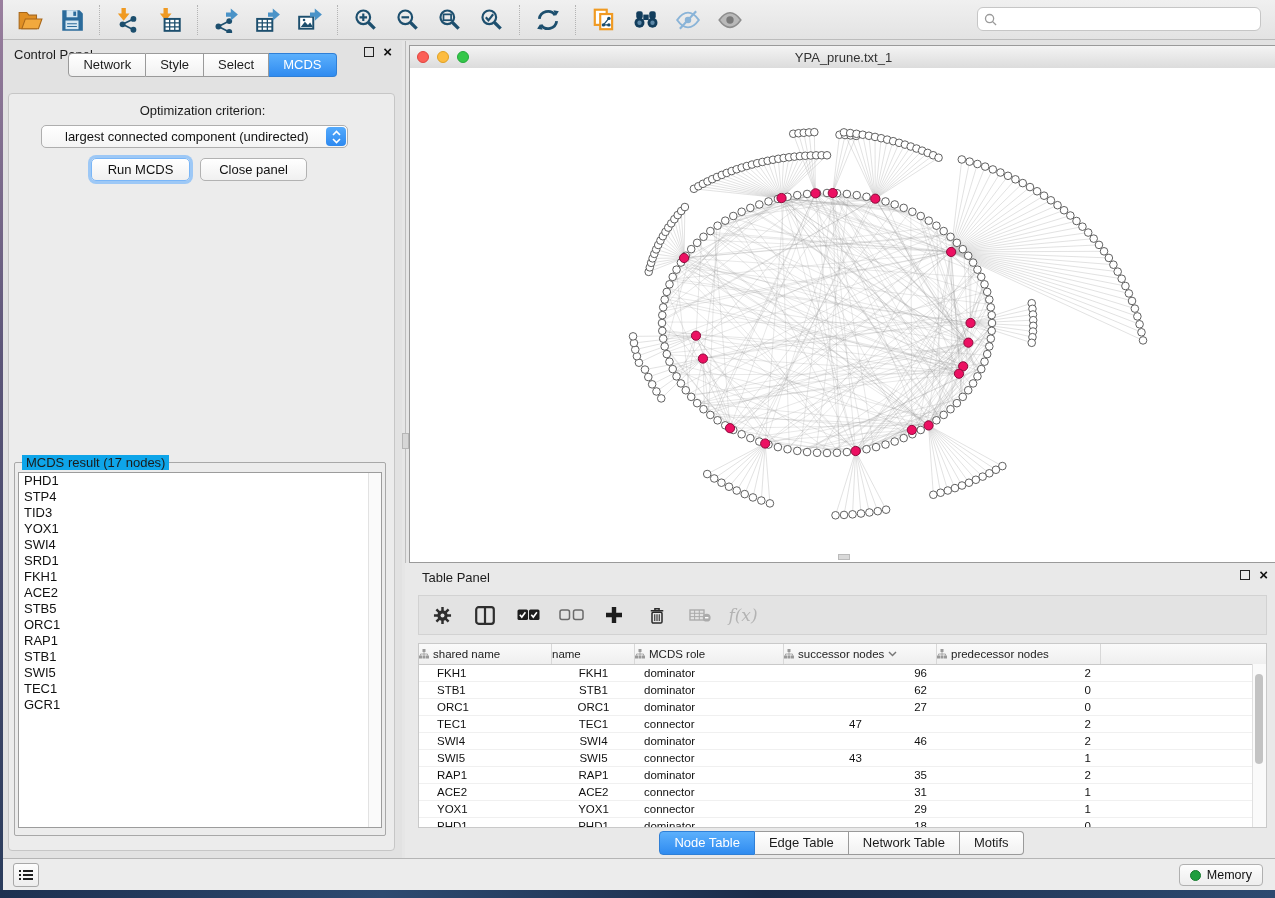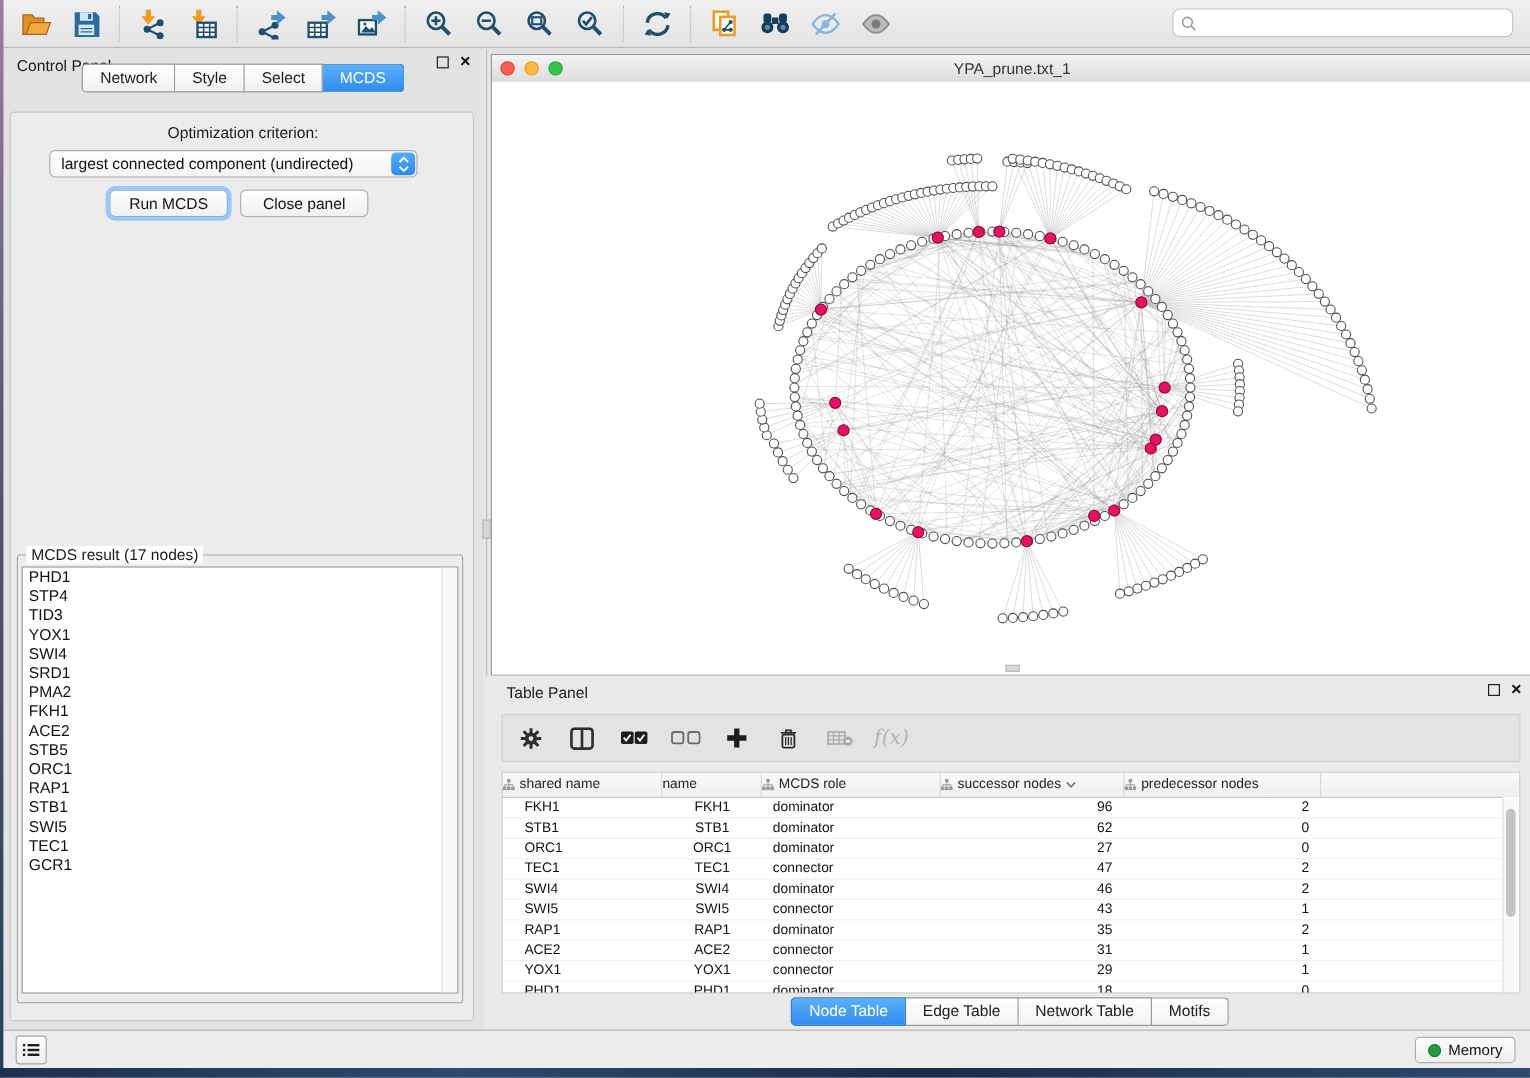--- a/index.html
+++ b/index.html
@@ -23,27 +23,27 @@
   .win-icons{position:absolute;right:10px;top:6px;display:flex;gap:9px;align-items:center;}
   .float-ico{width:8px;height:8px;border:1.4px solid #222;display:inline-block;}
   .close-ico{font-size:15px;font-weight:bold;color:#111;line-height:10px;}
   #cp-tabs{position:absolute;left:0;top:12px;width:100%;display:flex;justify-content:center;z-index:2;}
   .tab{font-size:13px;color:#1c1c1c;background:linear-gradient(#ffffff,#f1f1f1);border:1px solid #9a9a9a;border-left:none;padding:3px 14px 4px;cursor:default;}
   .tab:first-child{border-left:1px solid #9a9a9a;border-radius:4px 0 0 4px;}
   .tab:last-child{border-radius:0 4px 4px 0;}
   .tab.sel{background:linear-gradient(#5cb0fc,#2f8bf0);color:#fff;border-color:#2f7fd6;}
   #cp-card{position:absolute;left:5px;top:52px;width:387px;height:758px;background:#ececec;border:1px solid #c6c6c6;border-radius:4px;box-sizing:border-box;}
   #opt-label{position:absolute;left:0;top:62px;width:100%;text-align:center;font-size:13px;color:#1b1b1b;}
-  #criterion-select{position:absolute;left:38px;top:84px;width:307px;height:23px;background:linear-gradient(#ffffff,#f4f4f4);border:1px solid #aeaeae;border-radius:5px;box-sizing:border-box;font-size:13px;color:#111;display:flex;align-items:center;padding-left:9px;}
+  #criterion-select{position:absolute;left:38px;top:84px;width:307px;height:23px;background:linear-gradient(#ffffff,#f4f4f4);border:1px solid #aeaeae;border-radius:5px;box-sizing:border-box;font-size:13px;color:#111;display:flex;align-items:center;padding-left:23px;}
   #criterion-stepper{position:absolute;right:1px;top:1px;bottom:1px;width:20px;background:linear-gradient(#54aafc,#2d89f0);border-radius:4px;display:flex;align-items:center;justify-content:center;}
   .btn{position:absolute;height:23px;background:linear-gradient(#ffffff,#f0f0f0);border:1px solid #b2b2b2;border-radius:5px;font-size:13px;color:#111;display:flex;align-items:center;justify-content:center;box-sizing:border-box;}
   #run-btn{left:88px;top:117px;width:99px;border-color:#7ab6f7;box-shadow:0 0 0 3px rgba(77,163,255,.5);}
   #close-panel-btn{left:197px;top:117px;width:107px;}
   #mcds-group{position:absolute;left:11px;top:421px;width:370px;height:372px;border:1px solid #a8a8a8;border-radius:2px;}
-  #mcds-legend{position:absolute;left:7px;top:-8px;background:#ffffff;padding:0 4px;font-size:13px;color:#1b1b1b;text-align:right;}
+  #mcds-legend{position:absolute;left:7px;top:-8px;background:#0ea5e9;padding:0 4px;font-size:13px;color:#1b1b1b;text-align:right;}
   #mcds-list{position:absolute;left:3px;top:9px;width:364px;height:356px;background:#fff;border:1px solid #9c9c9c;box-sizing:border-box;overflow:hidden;}
   #mcds-scroll{position:absolute;right:0;top:0;width:12px;height:100%;background:#fafafa;border-left:1px solid #e2e2e2;}
   .mcds-item{font-size:13px;color:#111;height:16px;line-height:16px;padding-left:5px;}
 
   
   #v-divider{position:absolute;left:399px;top:41px;width:7px;height:817px;background:#e6e6e6;}
   #v-divider .line{position:absolute;left:3px;top:0;width:1px;height:100%;background:#bdbdbd;}
   #v-grabber{position:absolute;left:0;top:392px;width:7px;height:16px;background:#d6d6d6;border:1px solid #b5b5b5;box-sizing:border-box;}
 
   
@@ -275,21 +275,20 @@
     <div id="mcds-group">
       <span id="mcds-legend">MCDS result (17 nodes)</span>
       <div id="mcds-list">
         <div id="mcds-items">
             <div class="mcds-item">PHD1</div>
             <div class="mcds-item">STP4</div>
             <div class="mcds-item">TID3</div>
             <div class="mcds-item">YOX1</div>
             <div class="mcds-item">SWI4</div>
             <div class="mcds-item">SRD1</div>
-            <div class="mcds-item">PMA2</div>
             <div class="mcds-item">FKH1</div>
             <div class="mcds-item">ACE2</div>
             <div class="mcds-item">STB5</div>
             <div class="mcds-item">ORC1</div>
             <div class="mcds-item">RAP1</div>
             <div class="mcds-item">STB1</div>
             <div class="mcds-item">SWI5</div>
             <div class="mcds-item">TEC1</div>
             <div class="mcds-item">GCR1</div>
           </div>
@@ -1158,35 +1157,35 @@
             <div class="tcell" style="width: 133px; text-align: left; padding-left: 18px;">ORC1</div>
             <div class="tcell" style="width: 83px; text-align: center;">ORC1</div>
             <div class="tcell" style="width: 149px; text-align: left; padding-left: 9px;">dominator</div>
             <div class="tcell" style="width: 153px; text-align: right; padding-right: 10px;">27</div>
             <div class="tcell" style="width: 164px; text-align: right; padding-right: 10px;">0</div>
           </div>
           <div class="trow">
             <div class="tcell" style="width: 133px; text-align: left; padding-left: 18px;">TEC1</div>
             <div class="tcell" style="width: 83px; text-align: center;">TEC1</div>
             <div class="tcell" style="width: 149px; text-align: left; padding-left: 9px;">connector</div>
-            <div class="tcell" style="width: 153px; text-align: right; padding-right: 10px;">47</div>
+            <div class="tcell" style="width: 153px; text-align: center; padding-right: 10px;">47</div>
             <div class="tcell" style="width: 164px; text-align: right; padding-right: 10px;">2</div>
           </div>
           <div class="trow">
             <div class="tcell" style="width: 133px; text-align: left; padding-left: 18px;">SWI4</div>
             <div class="tcell" style="width: 83px; text-align: center;">SWI4</div>
             <div class="tcell" style="width: 149px; text-align: left; padding-left: 9px;">dominator</div>
             <div class="tcell" style="width: 153px; text-align: right; padding-right: 10px;">46</div>
             <div class="tcell" style="width: 164px; text-align: right; padding-right: 10px;">2</div>
           </div>
           <div class="trow">
             <div class="tcell" style="width: 133px; text-align: left; padding-left: 18px;">SWI5</div>
             <div class="tcell" style="width: 83px; text-align: center;">SWI5</div>
             <div class="tcell" style="width: 149px; text-align: left; padding-left: 9px;">connector</div>
-            <div class="tcell" style="width: 153px; text-align: right; padding-right: 10px;">43</div>
+            <div class="tcell" style="width: 153px; text-align: center; padding-right: 10px;">43</div>
             <div class="tcell" style="width: 164px; text-align: right; padding-right: 10px;">1</div>
           </div>
           <div class="trow">
             <div class="tcell" style="width: 133px; text-align: left; padding-left: 18px;">RAP1</div>
             <div class="tcell" style="width: 83px; text-align: center;">RAP1</div>
             <div class="tcell" style="width: 149px; text-align: left; padding-left: 9px;">dominator</div>
             <div class="tcell" style="width: 153px; text-align: right; padding-right: 10px;">35</div>
             <div class="tcell" style="width: 164px; text-align: right; padding-right: 10px;">2</div>
           </div>
           <div class="trow">

